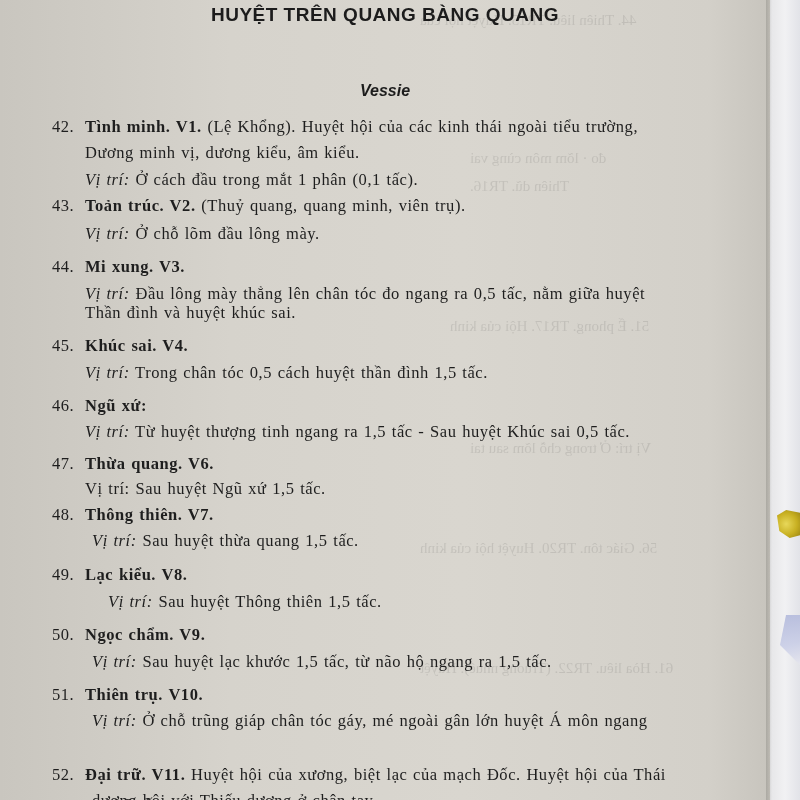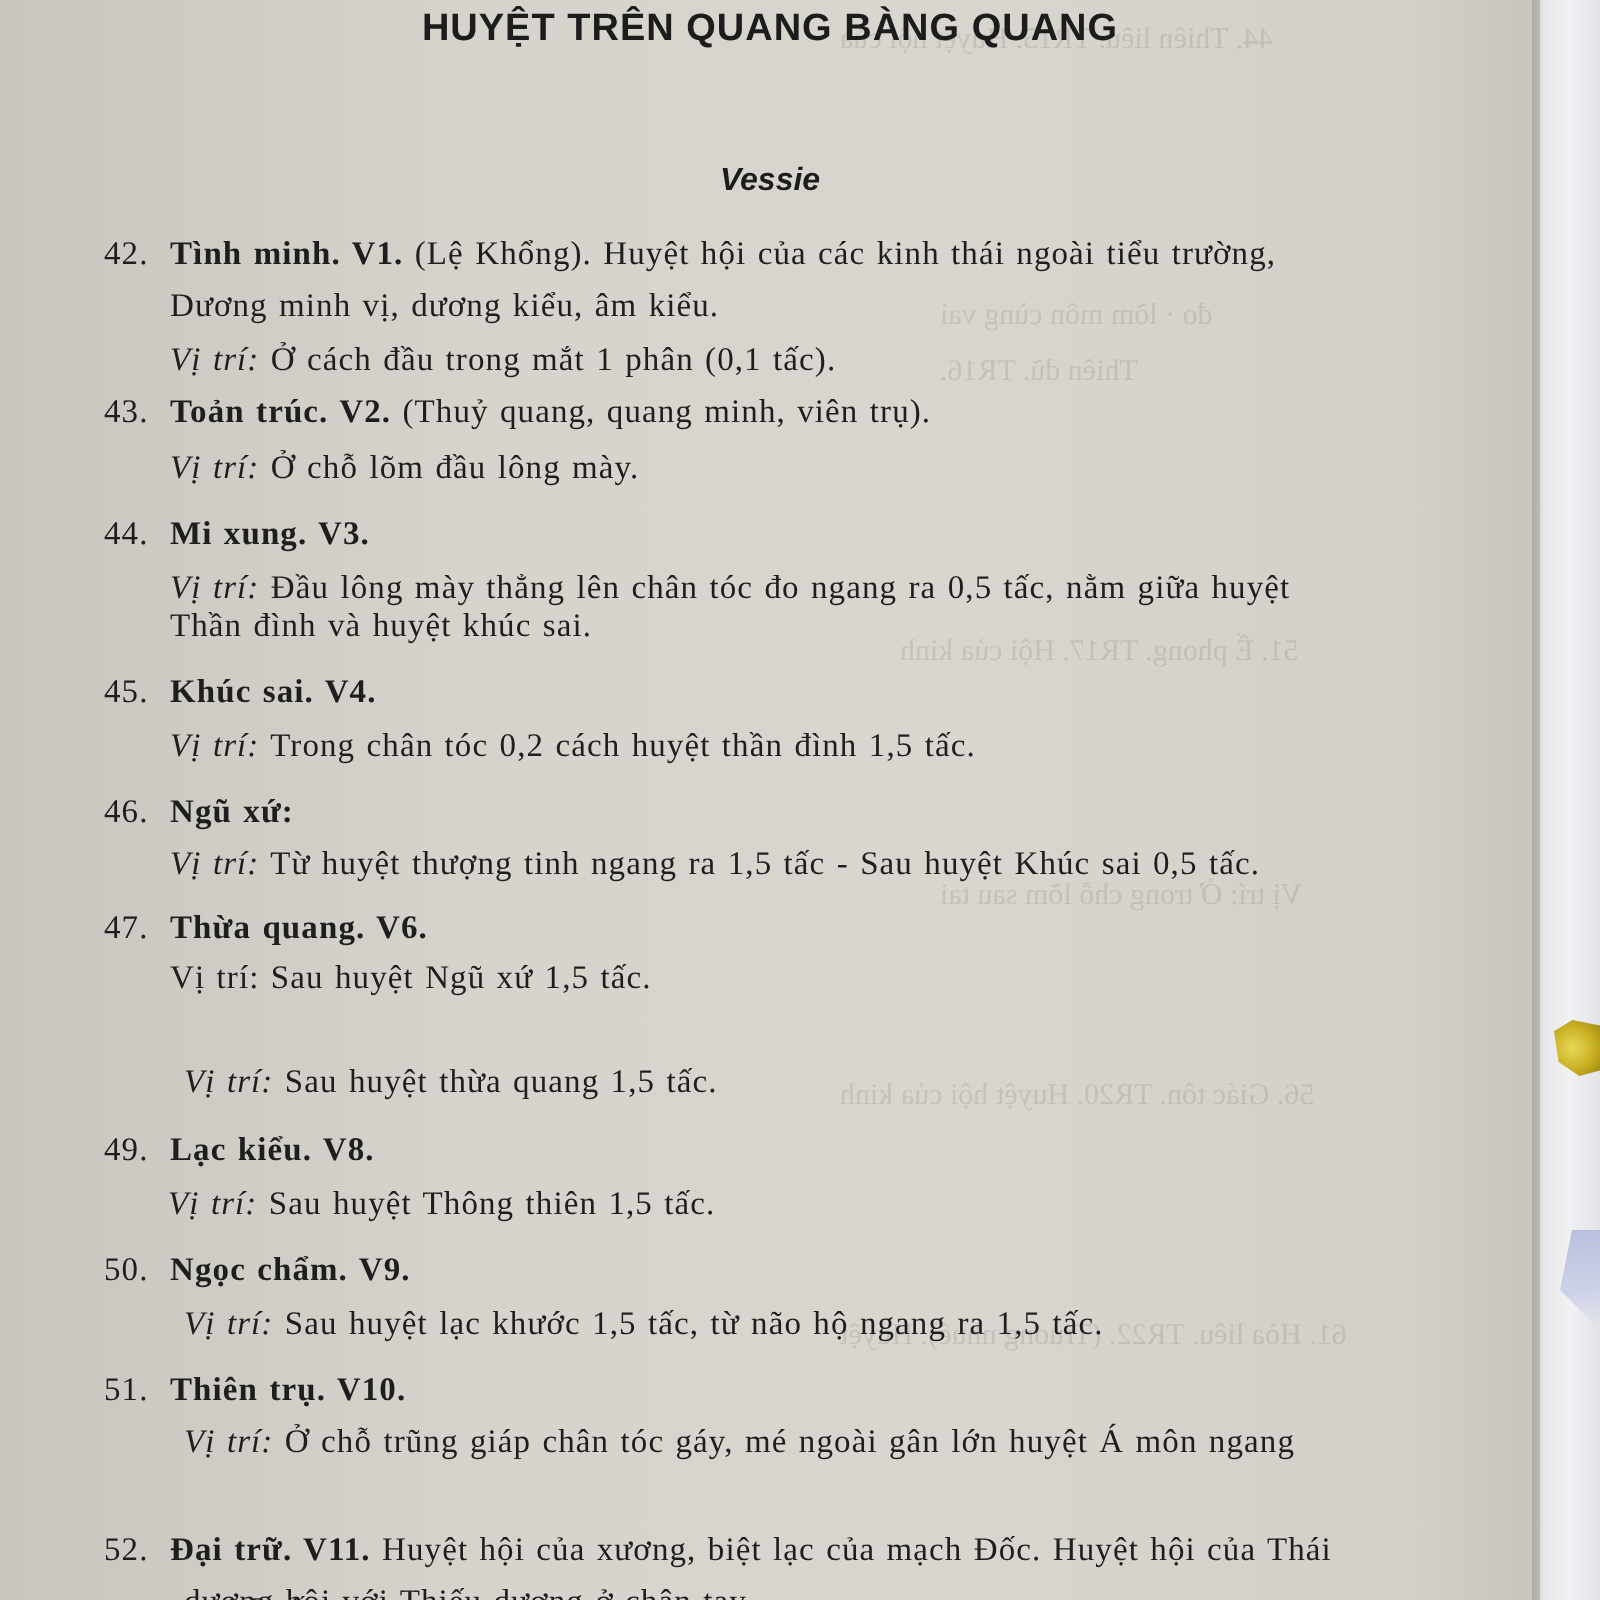--- a/index.html
+++ b/index.html
@@ -137,45 +137,48 @@
   </div>
   <div class="line" style="left:85px;top:266px;margin-top:18px;">
     <span class="label">Vị trí:</span><span> Đầu lông mày thẳng lên chân tóc đo ngang ra 0,5 tấc, nằm giữa huyệt</span>
   </div>
   <div class="line" style="left:85px;top:303px;">Thần đình và huyệt khúc sai.</div>
 
   <div class="line" style="left:52px;top:336px;">
     <span class="num" style="width:33px;">45.</span><span class="name">Khúc sai. V4.</span>
   </div>
   <div class="line" style="left:85px;top:363px;">
-    <span class="label">Vị trí:</span><span> Trong chân tóc 0,2 cách huyệt thần đình 1,5 tấc.</span>
+    <span class="label">Vị trí:</span><span> Trong chân tóc 0,5 cách huyệt thần đình 1,5 tấc.</span>
   </div>
 
   <div class="line" style="left:52px;top:396px;">
     <span class="num" style="width:33px;">46.</span><span class="name">Ngũ xứ:</span>
   </div>
   <div class="line" style="left:85px;top:422px;">
     <span class="label">Vị trí:</span><span> Từ huyệt thượng tinh ngang ra 1,5 tấc - Sau huyệt Khúc sai 0,5 tấc.</span>
   </div>
 
   <div class="line" style="left:52px;top:454px;">
     <span class="num" style="width:33px;">47.</span><span class="name">Thừa quang. V6.</span>
   </div>
   <div class="line" style="left:85px;top:479px;">
     <span>Vị trí:</span><span> Sau huyệt Ngũ xứ 1,5 tấc.</span>
   </div>
 
+  <div class="line" style="left:52px;top:505px;">
+    <span class="num" style="width:33px;">48.</span><span class="name">Thông thiên. V7.</span>
+  </div>
   <div class="line" style="left:92px;top:531px;">
     <span class="label">Vị trí:</span><span> Sau huyệt thừa quang 1,5 tấc.</span>
   </div>
 
   <div class="line" style="left:52px;top:565px;">
     <span class="num" style="width:33px;">49.</span><span class="name">Lạc kiểu. V8.</span>
   </div>
-  <div class="line" style="left:84px;top:592px;">
+  <div class="line" style="left:108px;top:592px;">
     <span class="label">Vị trí:</span><span> Sau huyệt Thông thiên 1,5 tấc.</span>
   </div>
 
   <div class="line" style="left:52px;top:625px;">
     <span class="num" style="width:33px;">50.</span><span class="name">Ngọc chẩm. V9.</span>
   </div>
   <div class="line" style="left:92px;top:652px;">
     <span class="label">Vị trí:</span><span> Sau huyệt lạc khước 1,5 tấc, từ não hộ ngang ra 1,5 tấc.</span>
   </div>
 

